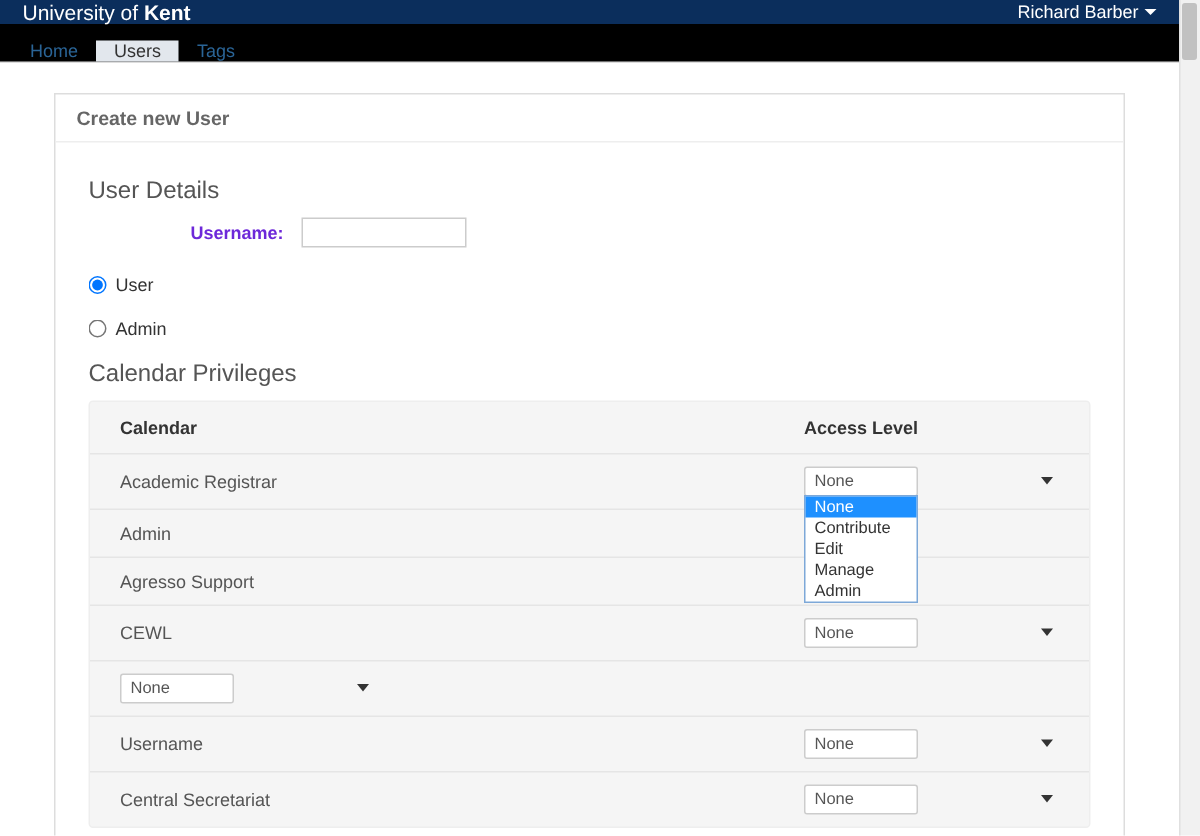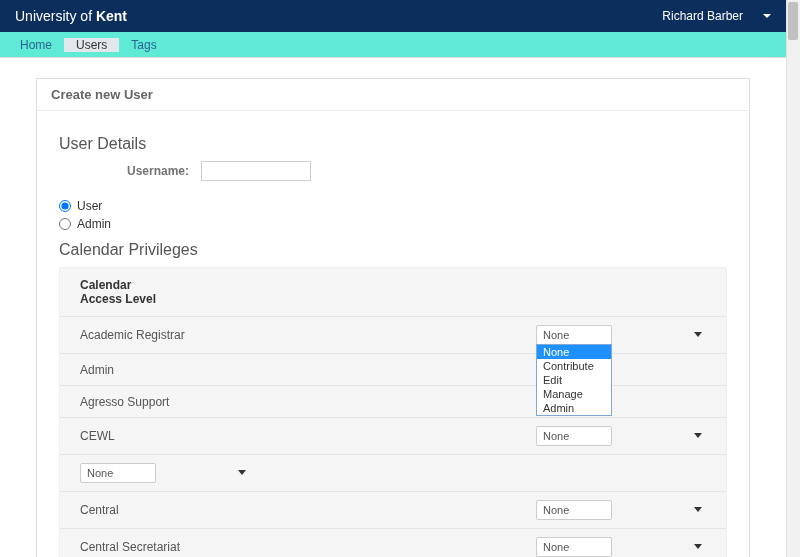--- a/index.html
+++ b/index.html
@@ -1,39 +1,39 @@
 <!DOCTYPE html>
 <html><head>
   <meta charset="utf-8">
   <style>
     * { margin: 0; padding: 0; box-sizing: border-box; }
     body { font-family: "Helvetica Neue", Helvetica, Arial, sans-serif; font-size: 13px; color: #333; background: #fff; width: 800px; height: 557px; overflow: hidden; position: relative; }
     .scrollbar-track { position: absolute; right: 0; top: 0; width: 14px; height: 557px; background: #f1f1f1; border-left: 1px solid #e0e0e0; }
     .scrollbar-thumb { position: absolute; right: 2px; top: 2px; width: 10px; height: 38px; background: #c1c1c1; border-radius: 2px; }
     .content-wrap { width: 786px; height: 557px; overflow: hidden; }
-    .topbar { background: #0b2e5c; color: #fff; height: 32px; display: flex; align-items: center; justify-content: space-between; padding: 0 15px; }
+    .topbar { background: #0b2e5c; color: #fff; height: 16px; display: flex; align-items: center; justify-content: space-between; padding: 0 15px; }
     .brand { font-size: 14px; color: #fff; }
     .brand .bold { font-weight: bold; }
-    .user-menu { font-size: 12px; color: #fff; display: flex; align-items: center; gap: 20px; cursor: pointer; }
+    .user-menu { font-size: 12px; color: #fff; display: flex; align-items: center; gap: 4px; cursor: pointer; }
     .caret { width: 0; height: 0; border-left: 4px solid transparent; border-right: 4px solid transparent; border-top: 4px solid #fff; display: inline-block; }
-    .navtabs { background: #5eead4; border-bottom: 1px solid #ddd; height: 26px; display: flex; align-items: center; padding: 0 8px; }
+    .navtabs { background: #000000; border-bottom: 1px solid #ddd; height: 26px; display: flex; align-items: flex-end; padding: 0 8px; }
     .navtab { padding: 0 12px; font-size: 12px; color: #2a6496; display: flex; align-items: center; cursor: pointer; }
     .navtab.active { background: #e2e7ed; color: #333; }
     .page { padding: 20px 36px 0 36px; }
     .panel { border: 1px solid #ddd; background: #fff; }
     .panel-header { padding: 8px 14px; color: #666; font-size: 13px; border-bottom: 1px solid #eee; font-weight: bold; }
     .panel-body { padding: 14px 22px 30px 22px; }
     .section-title { font-size: 16px; color: #555; margin: 10px 0 8px 0; font-weight: normal; }
     .form-row { display: flex; align-items: center; margin: 8px 0 18px 40px; }
-    .form-label { width: 90px; text-align: right; font-size: 12px; font-weight: bold; color: #737373; margin-right: 12px; }
+    .form-label { width: 90px; text-align: right; font-size: 12px; font-weight: bold; color: #6d28d9; margin-right: 12px; }
     .form-input { width: 110px; height: 20px; border: 1px solid #ccc; padding: 2px 4px; font-size: 12px; }
-    .radio-row { display: flex; align-items: center; gap: 6px; font-size: 12px; color: #333; margin: 4px 0; }
+    .radio-row { display: flex; align-items: center; gap: 6px; font-size: 12px; color: #333; margin: 15px 0; }
     .radio-row input[type=radio] { width: 12px; height: 12px; }
     .priv-block { background: #f5f5f5; border: 1px solid #eee; border-radius: 3px; margin-top: 6px; padding: 0; }
-    .priv-header { display: flex; padding: 10px 20px; font-weight: bold; font-size: 12px; color: #333; flex-direction: column; }
+    .priv-header { display: flex; padding: 10px 20px; font-weight: bold; font-size: 12px; color: #333; }
     .col-cal { flex: 1; }
     .col-access { width: 170px; }
     .priv-row { display: flex; align-items: center; padding: 8px 20px; border-top: 1px solid #e5e5e5; font-size: 12px; color: #555; min-height: 32px; }
     .select-wrap { position: relative; }
     .sel { width: 76px; height: 20px; background: #fff; border: 1px solid #ccc; font-size: 11px; padding: 1px 16px 1px 6px; color: #555; appearance: none; -webkit-appearance: none; display: flex; align-items: center; position: relative; cursor: pointer; border-radius: 2px; }
     .sel-caret { position: absolute; right: 4px; top: 7px; width: 0; height: 0; border-left: 4px solid transparent; border-right: 4px solid transparent; border-top: 5px solid #333; pointer-events: none; }
     .dropdown-open { position: absolute; top: 19px; left: 0; width: 76px; background: #fff; border: 1px solid #7da8d8; z-index: 100; font-size: 11px; }
     .dd-item { padding: 1px 6px; color: #333; cursor: pointer; }
     .dd-item.selected { background: #1e90ff; color: #fff; }
   </style>
@@ -124,21 +124,21 @@
               </div>
               <div class="priv-row">
                 <div class="col-access">
                   <div class="select-wrap">
                     <div class="sel">None</div>
                     <div class="sel-caret"></div>
                   </div>
                 </div>
               </div>
               <div class="priv-row">
-                <div class="col-cal">Central</div>
+                <div class="col-cal">Username</div>
                 <div class="col-access">
                   <div class="select-wrap">
                     <div class="sel">None</div>
                     <div class="sel-caret"></div>
                   </div>
                 </div>
               </div>
               <div class="priv-row">
                 <div class="col-cal">Central Secretariat</div>
                 <div class="col-access">

